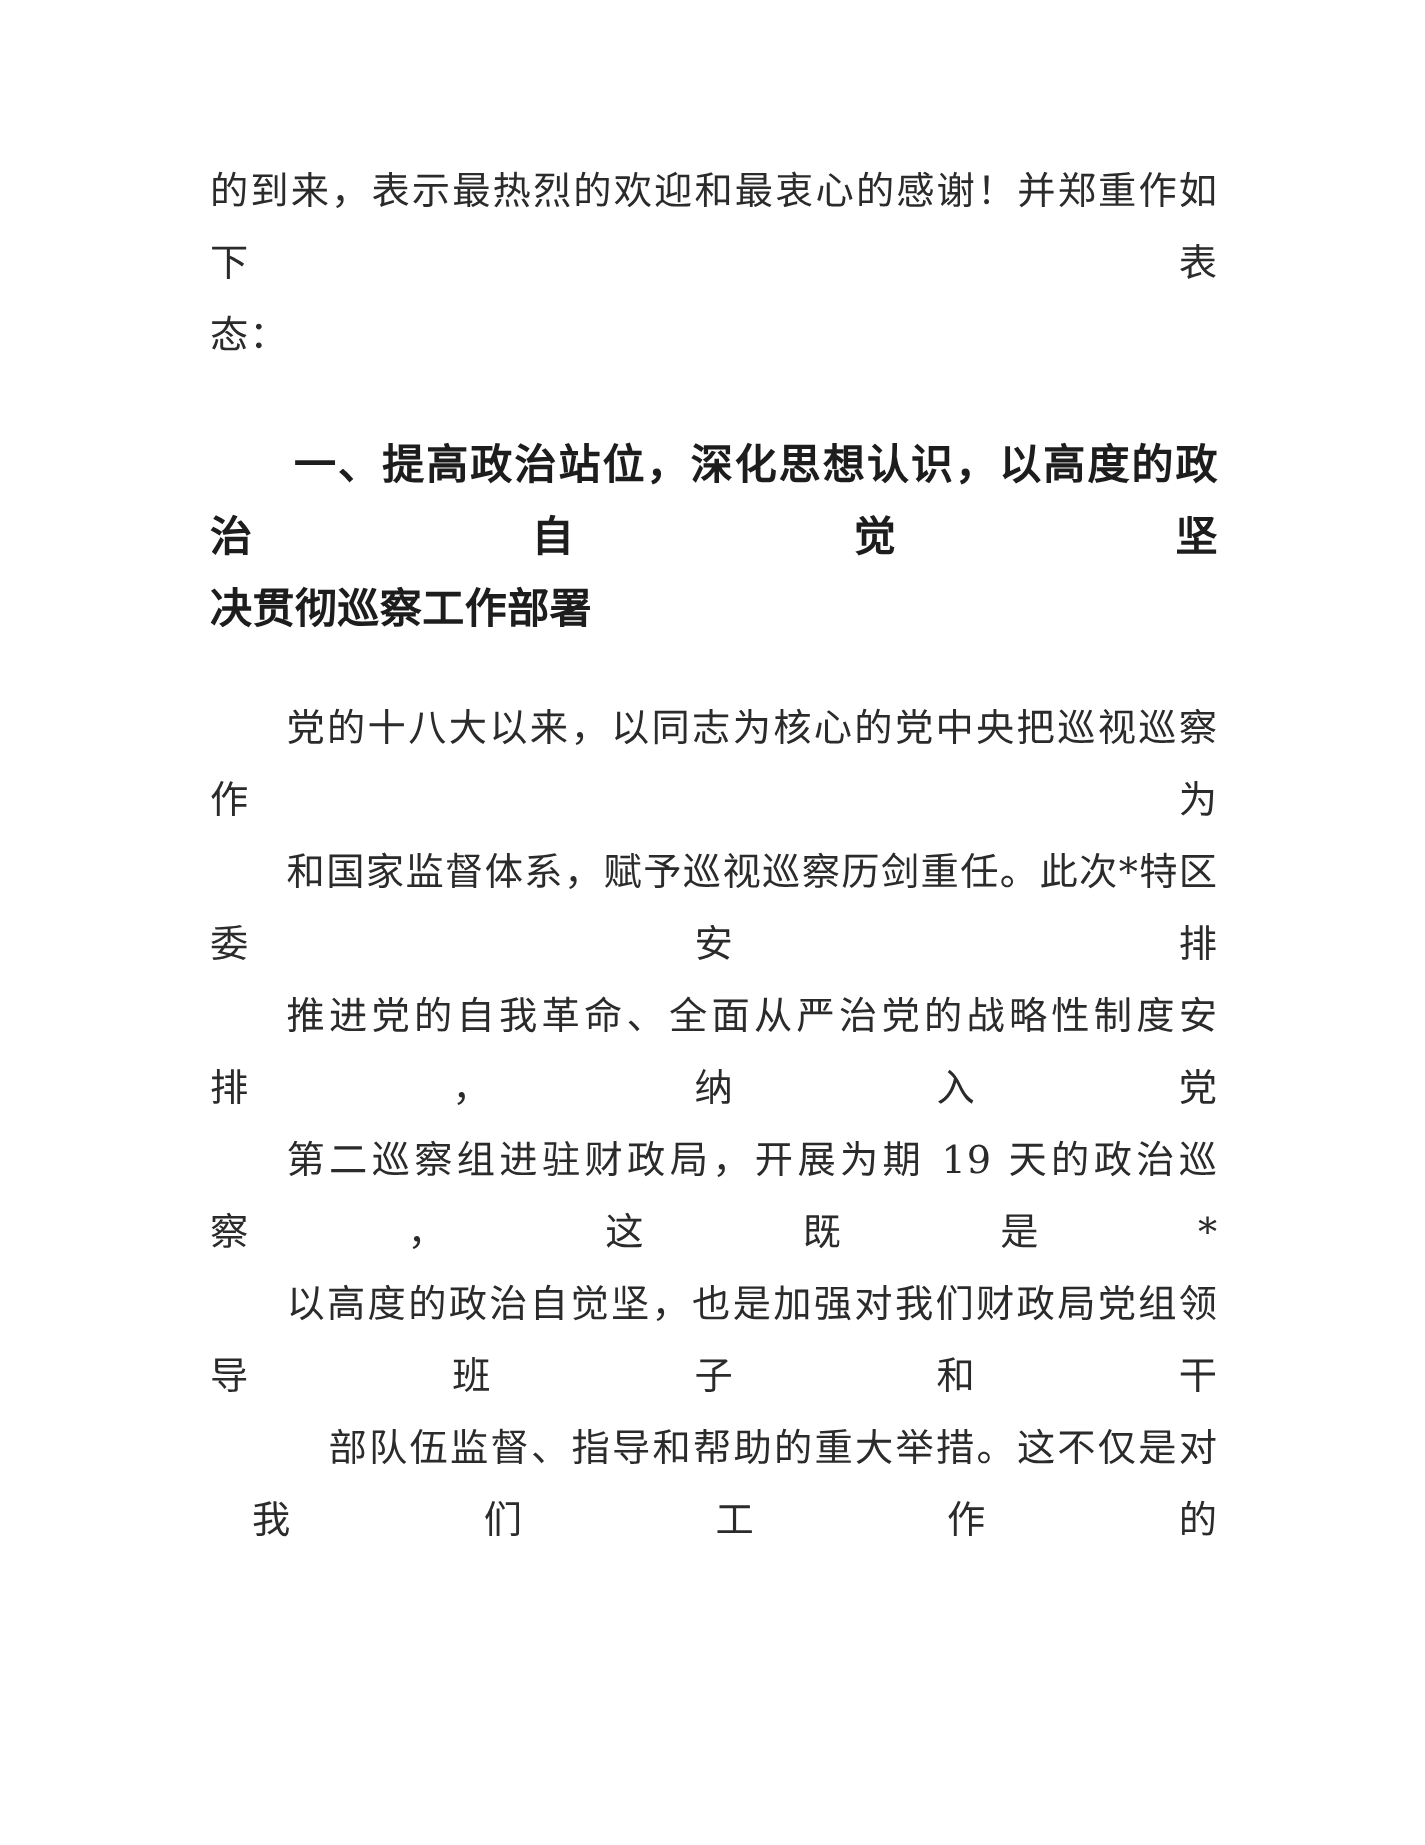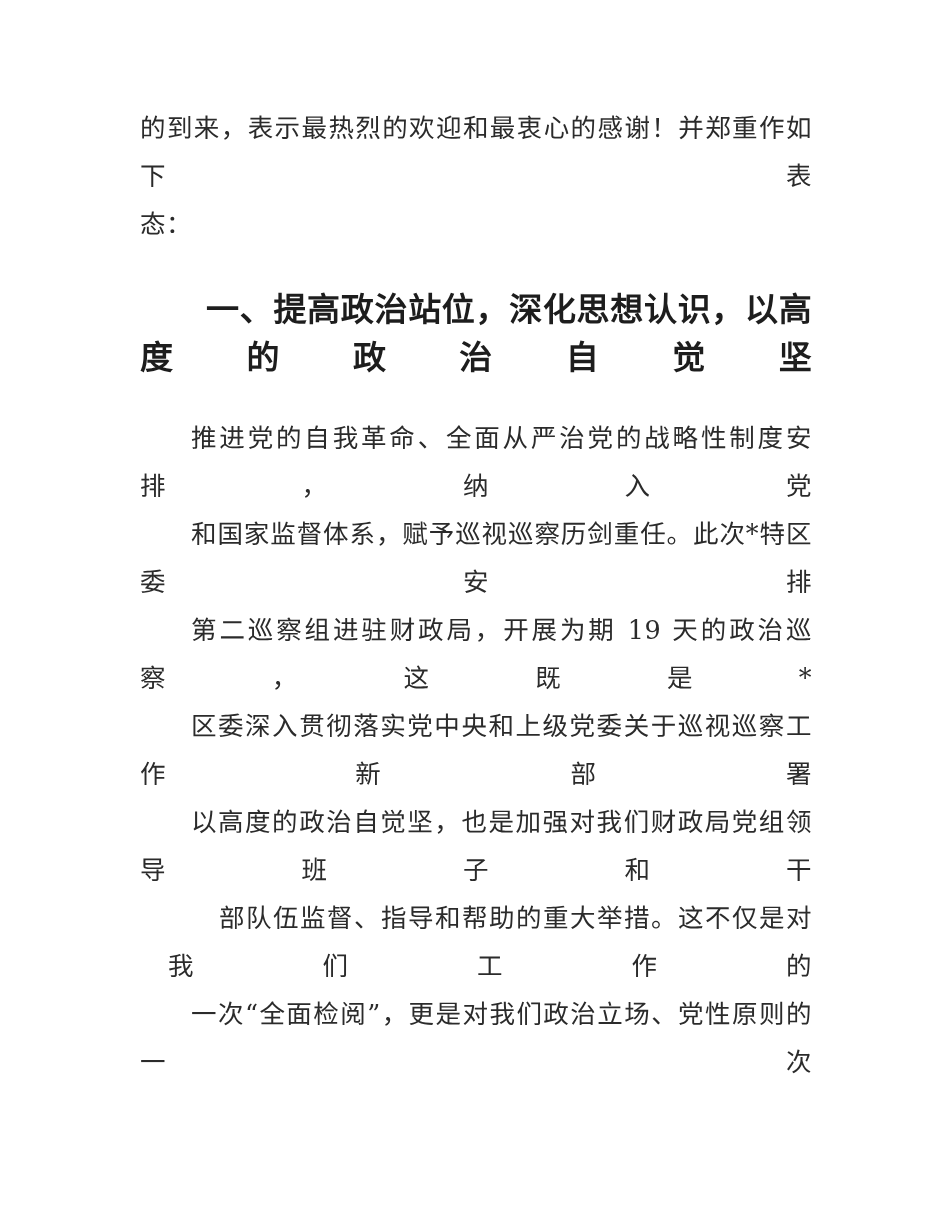--- a/index.html
+++ b/index.html
@@ -61,21 +61,21 @@
     text-align: left;
     text-indent: 0;
   }
 
   
   .section-heading {
     margin: 0;
     color: #1d1d1d;
     font-family: "Liberation Sans", "DejaVu Sans", sans-serif;
     font-weight: 700;
-    font-size: 33px;
+    font-size: 28px;
     line-height: 48px;
     text-align: justify;
     text-justify: inter-character;
     text-indent: 2em;
     letter-spacing: 0.3px;
   }
 
   .section-heading > .heading-tail {
     display: block;
     text-align: left;
@@ -102,29 +102,29 @@
 
     <p class="para continuation" style="color: rgb(43, 43, 43);">
       <span class="jline" style="text-align-last: justify;">的到来，表示最热烈的欢迎和最衷心的感谢！并郑重作如下表</span>
       <span class="last-line">态：</span>
     </p>
 
     <div class="gap-after-intro"></div>
 
     <h1 class="section-heading" style="color: rgb(29, 29, 29);">
       <span class="jline" style="text-align-last: justify;">一、提高政治站位，深化思想认识，以高度的政治自觉坚</span>
+      <span class="heading-tail">决贯彻巡察工作部署</span>
     </h1>
 
     <div class="gap-after-heading"></div>
 
     <p class="para indented" style="color: rgb(43, 43, 43);">
+      <span class="jline" style="text-align-last: justify;">党的十八大以来，以同志为核心的党中央把巡视巡察作为</span>
+      <span class="jline" style="text-align-last: justify;">和国家监督体系，赋予巡视巡察历剑重任。此次*特区委安排</span>
       <span class="jline" style="text-align-last: justify;">推进党的自我革命、全面从严治党的战略性制度安排，纳入党</span>
-      <span class="jline" style="text-align-last: justify;">和国家监督体系，赋予巡视巡察历剑重任。此次*特区委安排</span>
       <span class="jline" style="text-align-last: justify;">第二巡察组进驻财政局，开展为期 19 天的政治巡察，这既是*</span>
-      <span class="jline" style="text-align-last: justify;">区委深入贯彻落实党中央和上级党委关于巡视巡察工作新部署</span>
       <span class="jline" style="text-align-last: justify;">以高度的政治自觉坚，也是加强对我们财政局党组领导班子和干</span>
       <span class="jline" style="text-align-last: justify; margin-left: 28px;">部队伍监督、指导和帮助的重大举措。这不仅是对我们工作的</span>
-      <span class="jline" style="text-align-last: justify;">一次“全面检阅”，更是对我们政治立场、党性原则的一次</span>
 
     </p>
 
   </div>
 </div>
 
 </body></html>

